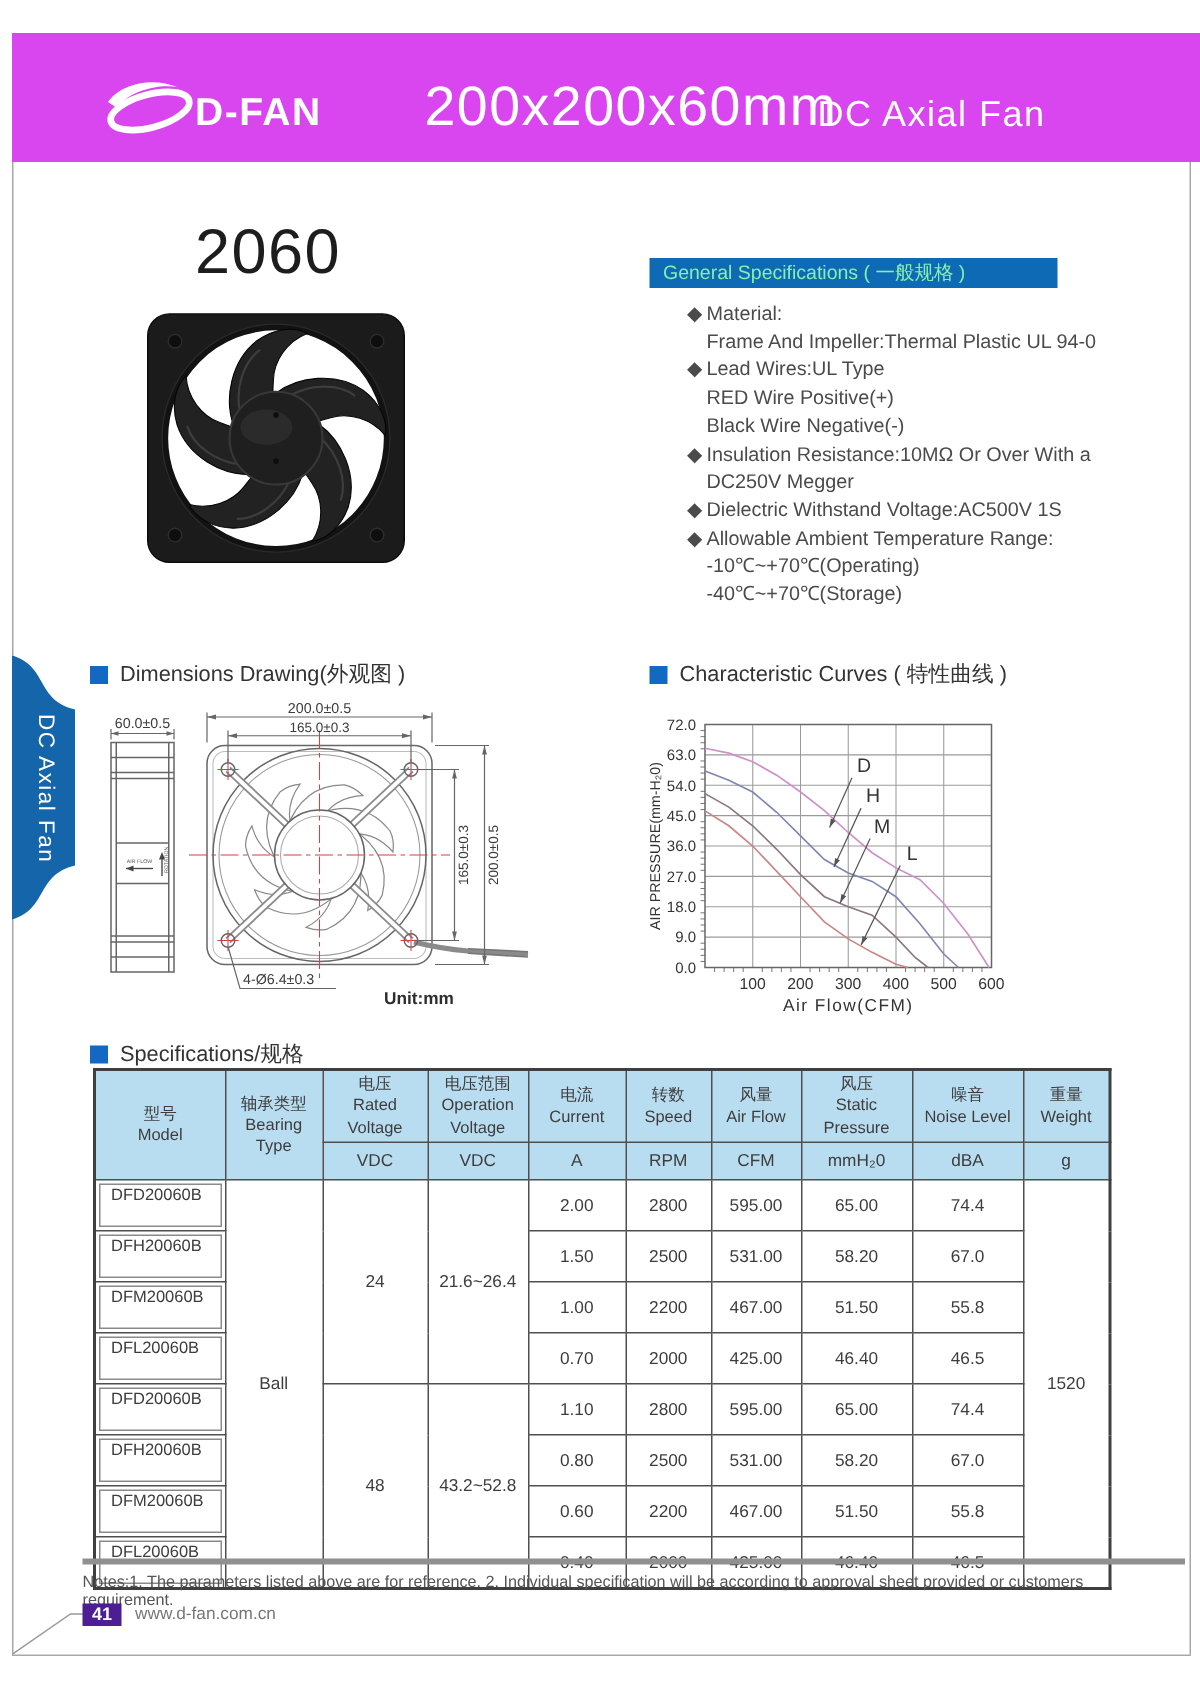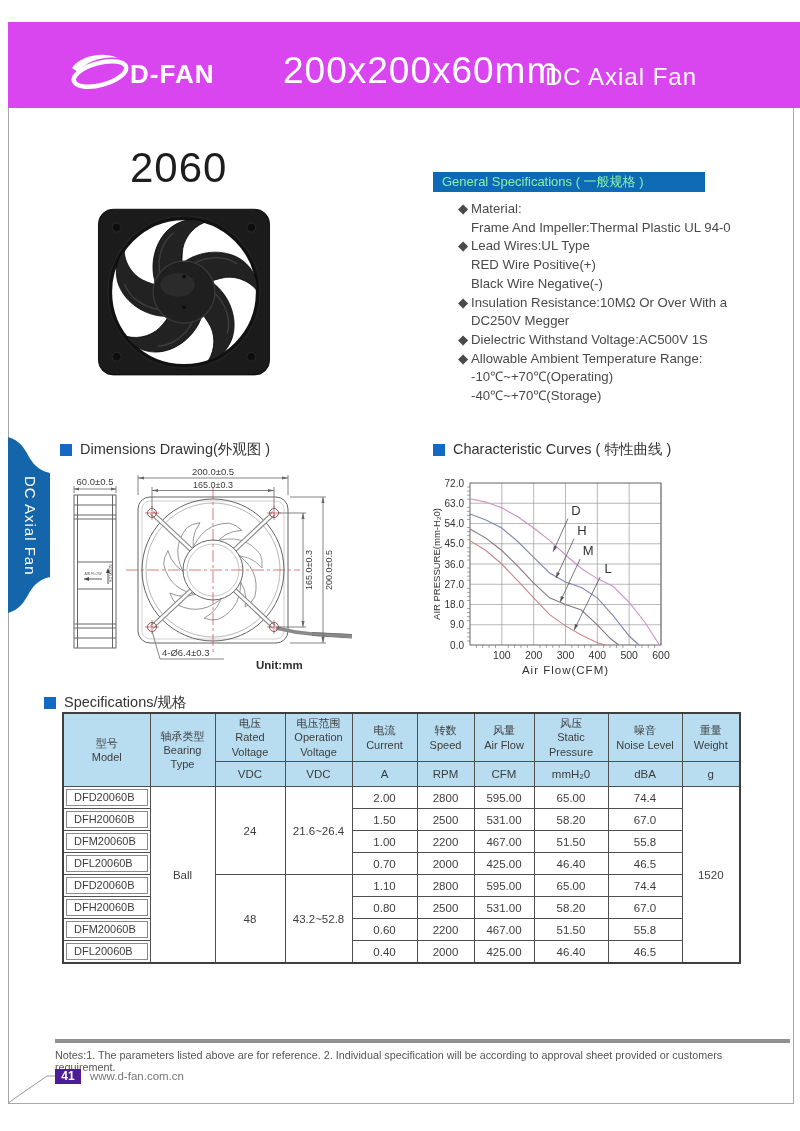--- a/index.html
+++ b/index.html
@@ -32,21 +32,21 @@
   .tab-text{left:17px;top:468px;height:116px;width:22px;color:#fff;font-size:15px;
             writing-mode:vertical-rl;text-align:center;letter-spacing:1px;}
 
   
   table.spec{border-collapse:collapse;table-layout:fixed;width:676px;border:2px solid #3f3f3f;}
   table.spec th,table.spec td{border:1px solid #4f4f4f;text-align:center;padding:0;}
   table.spec thead th{background:#b9ddf0;font-weight:normal;font-size:11px;line-height:1.3;color:#3d3d3d;}
   table.spec thead tr.h1 th{height:47px;}
   table.spec thead tr.h2 th{height:24px;font-size:11.5px;}
   table.spec tbody td{font-size:11.5px;height:19px;background:#fff;color:#3d3d3d;}
-  .model-box{border:1px solid #8a8a8a;margin:2px;padding:1px 0 1px 7px;text-align:left;
+  .model-box{border:1px solid #8a8a8a;margin:2px;padding:1px 0 13px 7px;text-align:left;
              font-size:11px;line-height:13px;height:13px;background:#fff;}
 
   
   .notes-rule{left:55px;top:1039px;width:735px;height:4px;background:#909090;}
   .notes{left:55px;top:1049px;width:710px;font-size:10.8px;color:#555;}
   .pageno{left:55px;top:1069px;width:26px;height:15px;background:#4c1d95;color:#fff;
           font-size:12px;font-weight:bold;text-align:center;line-height:15px;}
   .website{left:90px;top:1070px;font-size:11.5px;color:#777;}
 </style>
 </head>
@@ -352,21 +352,21 @@
         <path d="M42.0,67.1 L57.9,76.1 L73.8,88.5 L89.8,104.2 L105.7,121.1 L121.6,135.8 L137.5,142.5 L153.4,148.1 L169.3,162.8 L182.1,176.3 L190.7,183.0" fill="none" stroke="#8a7585" stroke-width="1.1"></path>
         <text x="160.1016666666667" y="93" text-anchor="middle" font-size="13" fill="#333">M</text>
         <line x1="152.1016666666667" y1="97" x2="132.08833333333334" y2="140.025" stroke="#555" stroke-width="0.8"></line>
         <polygon points="132.08833333333334,140.025 132.89816925095462,134.0799040557338 136.11357343692052,135.57556833871186" fill="#555"></polygon>
         <path d="M42.0,78.6 L57.9,88.5 L73.8,102.0 L89.8,118.9 L105.7,135.8 L121.6,152.6 L137.5,163.9 L153.4,172.9 L169.3,180.8 L177.3,183.0" fill="none" stroke="#c98684" stroke-width="1.1"></path>
         <text x="180.15666666666667" y="111" text-anchor="middle" font-size="13" fill="#333">L</text>
         <line x1="172.15666666666667" y1="115" x2="146.095" y2="167.925" stroke="#555" stroke-width="0.8"></line>
         <polygon points="146.095,167.925 147.0365149368888,161.99933129312691 150.21795004455217,163.56595389676514" fill="#555"></polygon>
       </svg></div>
 
-  <div class="abs sec-h" style="left:44px;top:693px">
+  <div class="abs sec-h" style="left:60px;top:693px">
     <span class="sq"></span>
     <span>Specifications/规格</span>
   </div>
 
   <table class="spec abs" style="left:62px;top:712px">
     <colgroup>
       <col style="width:87px">
         <col style="width:65px">
         <col style="width:70px">
         <col style="width:67px">

